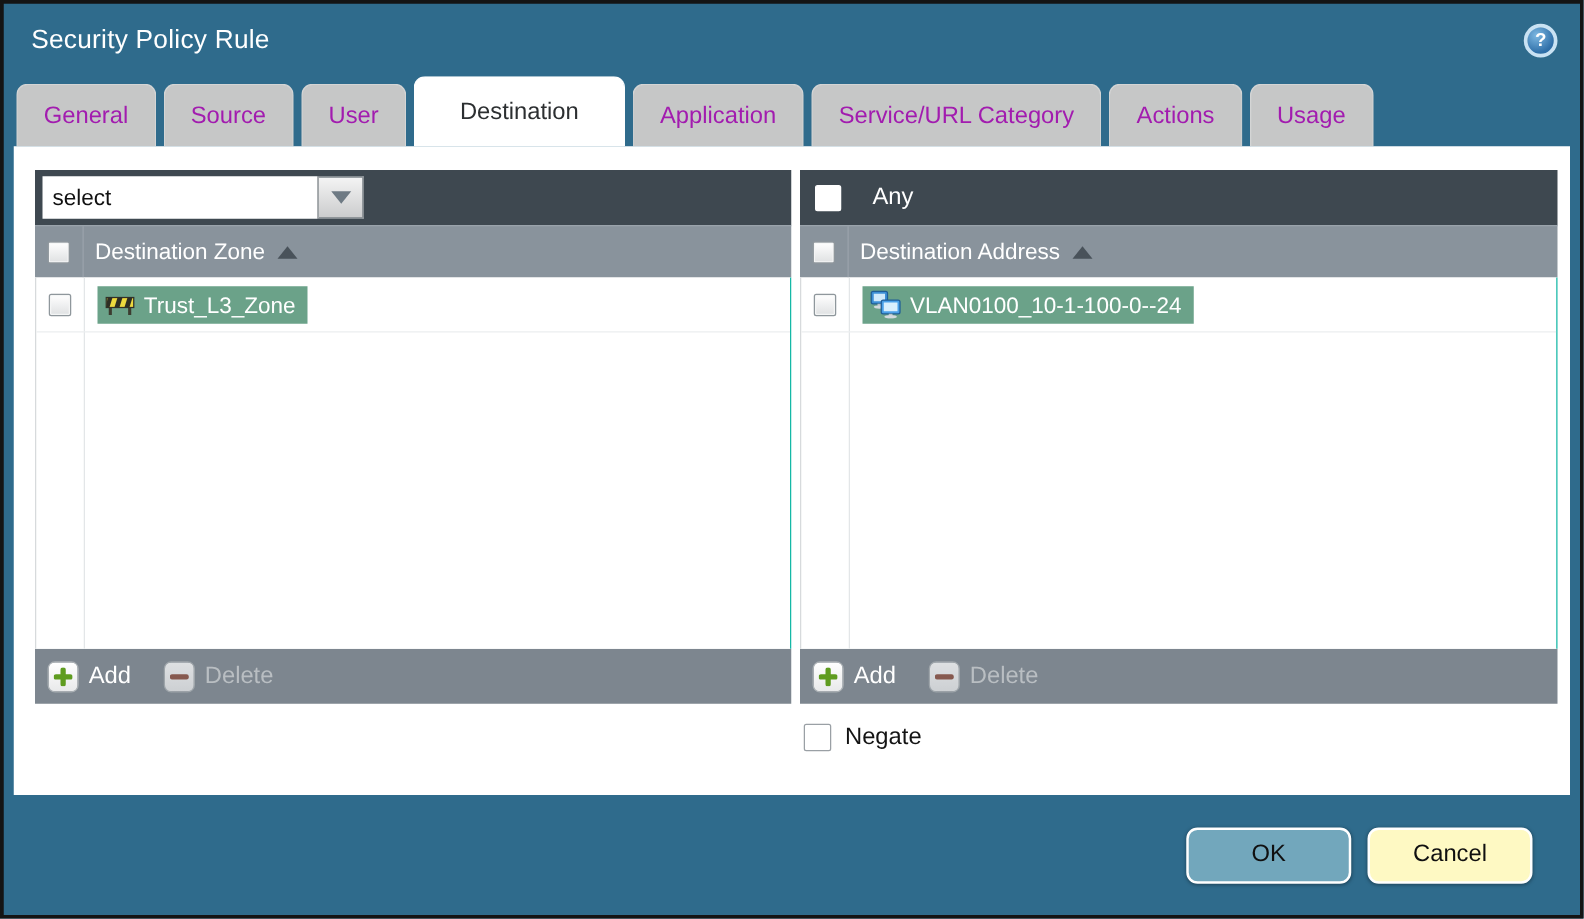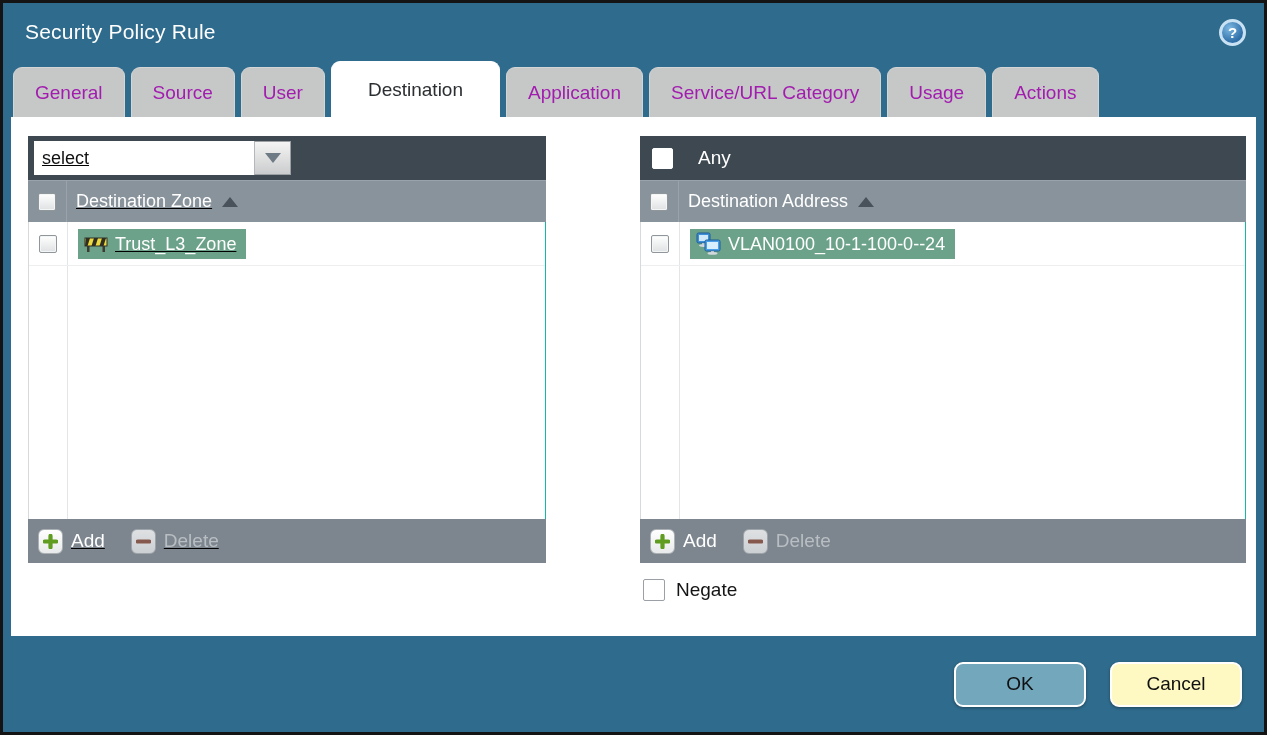--- a/index.html
+++ b/index.html
@@ -37,21 +37,21 @@
   }
   .tab.active {
     height: 56px; background: #ffffff; color: #2c2f31;
     border-color: #ffffff; padding: 0 36px; margin-top: 25px;
   }
 
   
   .content { height: 519px; flex: none; background: #ffffff; margin: 0 8px; position: relative; }
 
   .panel { position: absolute; top: 19px; height: 427px; display: flex; flex-direction: column; }
-  .panel.left  { left: 17px;  width: 518px; text-decoration: underline; }
+  .panel.left  { left: 17px;  width: 605px; }
   .panel.right { left: 629px; width: 606px; }
 
   .panel-top { height: 44px; flex: none; background: #3e4850; display: flex; align-items: center; padding: 0 6px; }
 
   .combo { display: flex; align-items: stretch; height: 34px; }
   .combo input {
     width: 220px; border: none; outline: none; background: #ffffff;
     font-family: "Liberation Sans", sans-serif; font-size: 18px; color: #111; padding: 0 8px;
   }
   .combo-btn {
@@ -102,21 +102,21 @@
     width: 25px; height: 25px; border-radius: 6px;
     background: linear-gradient(#ffffff, #e8e9ea);
     border: 1px solid #aab0b4;
     display: flex; align-items: center; justify-content: center;
   }
   .foot-btn.disabled .mini-ico { opacity: .75; }
 
   .negate-row { position: absolute; left: 632px; top: 462px; display: flex; align-items: center; gap: 11px; font-size: 19px; color: #141414; }
 
   
-  .bottombar { flex: 1; display: flex; align-items: center; justify-content: flex-end; gap: 24px; padding-right: 22px; }
+  .bottombar { flex: 1; display: flex; align-items: center; justify-content: flex-end; gap: 13px; padding-right: 38px; }
   .dlg-btn {
     width: 132px; height: 45px; border-radius: 9px;
     border: 2px solid #ffffff; font-family: "Liberation Sans", sans-serif;
     font-size: 19px; color: #101010; cursor: pointer;
     box-shadow: 0 1px 3px rgba(0,0,0,.35);
   }
   .dlg-btn.ok { background: #72a7bc; }
   .dlg-btn.cancel { background: #fef9c3; }
 </style>
 </head>
@@ -129,22 +129,22 @@
     <span class="help-icon">?</span>
   </div>
 
   <div class="tabrow">
     <div class="tab">General</div>
     <div class="tab">Source</div>
     <div class="tab">User</div>
     <div class="tab active">Destination</div>
     <div class="tab">Application</div>
     <div class="tab">Service/URL Category</div>
+    <div class="tab">Actions</div>
     <div class="tab">Usage</div>
-    <div class="tab">Actions</div>
   </div>
 
   <div class="content">
 
     <div class="panel left">
       <div class="panel-top">
         <div class="combo">
           <input type="text" readonly="" value="select" style="">
           <div class="combo-btn">
             <span class="tri-down"></span>

